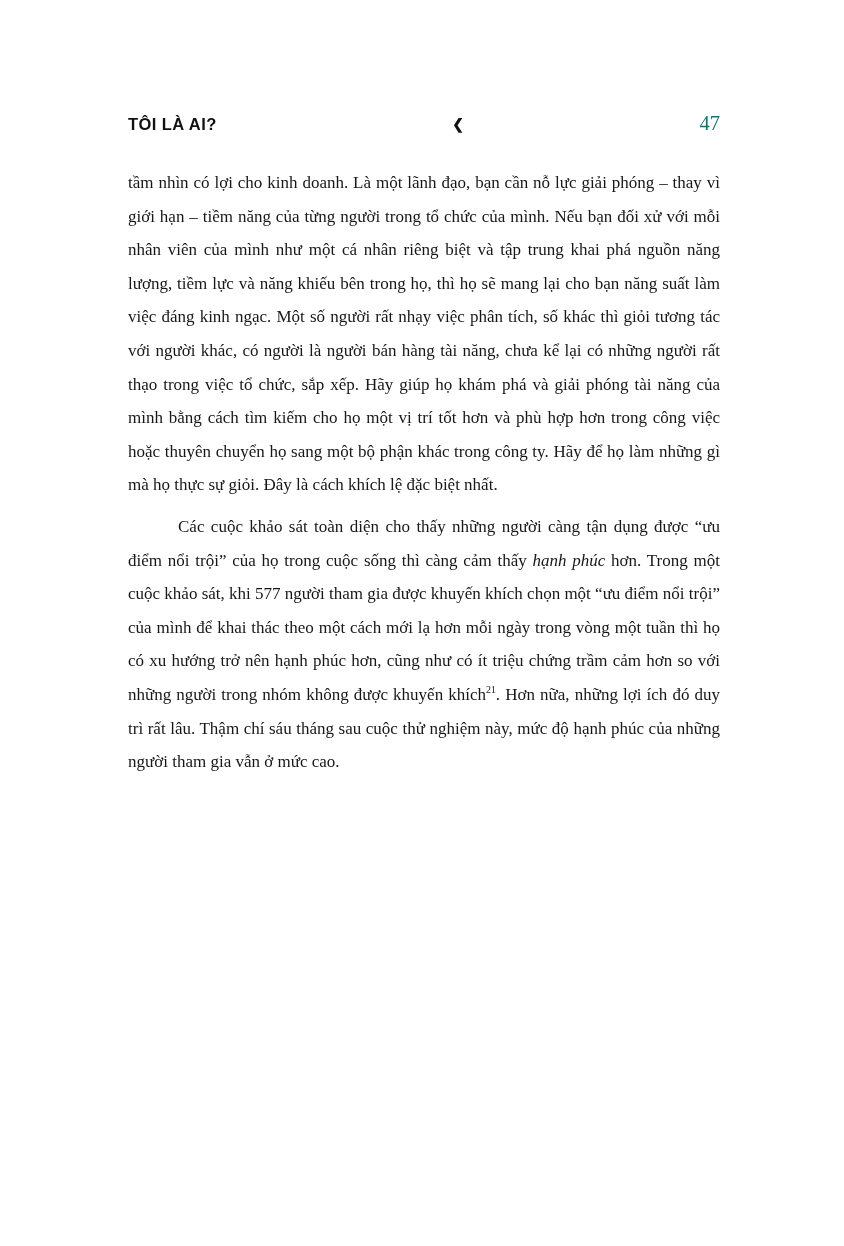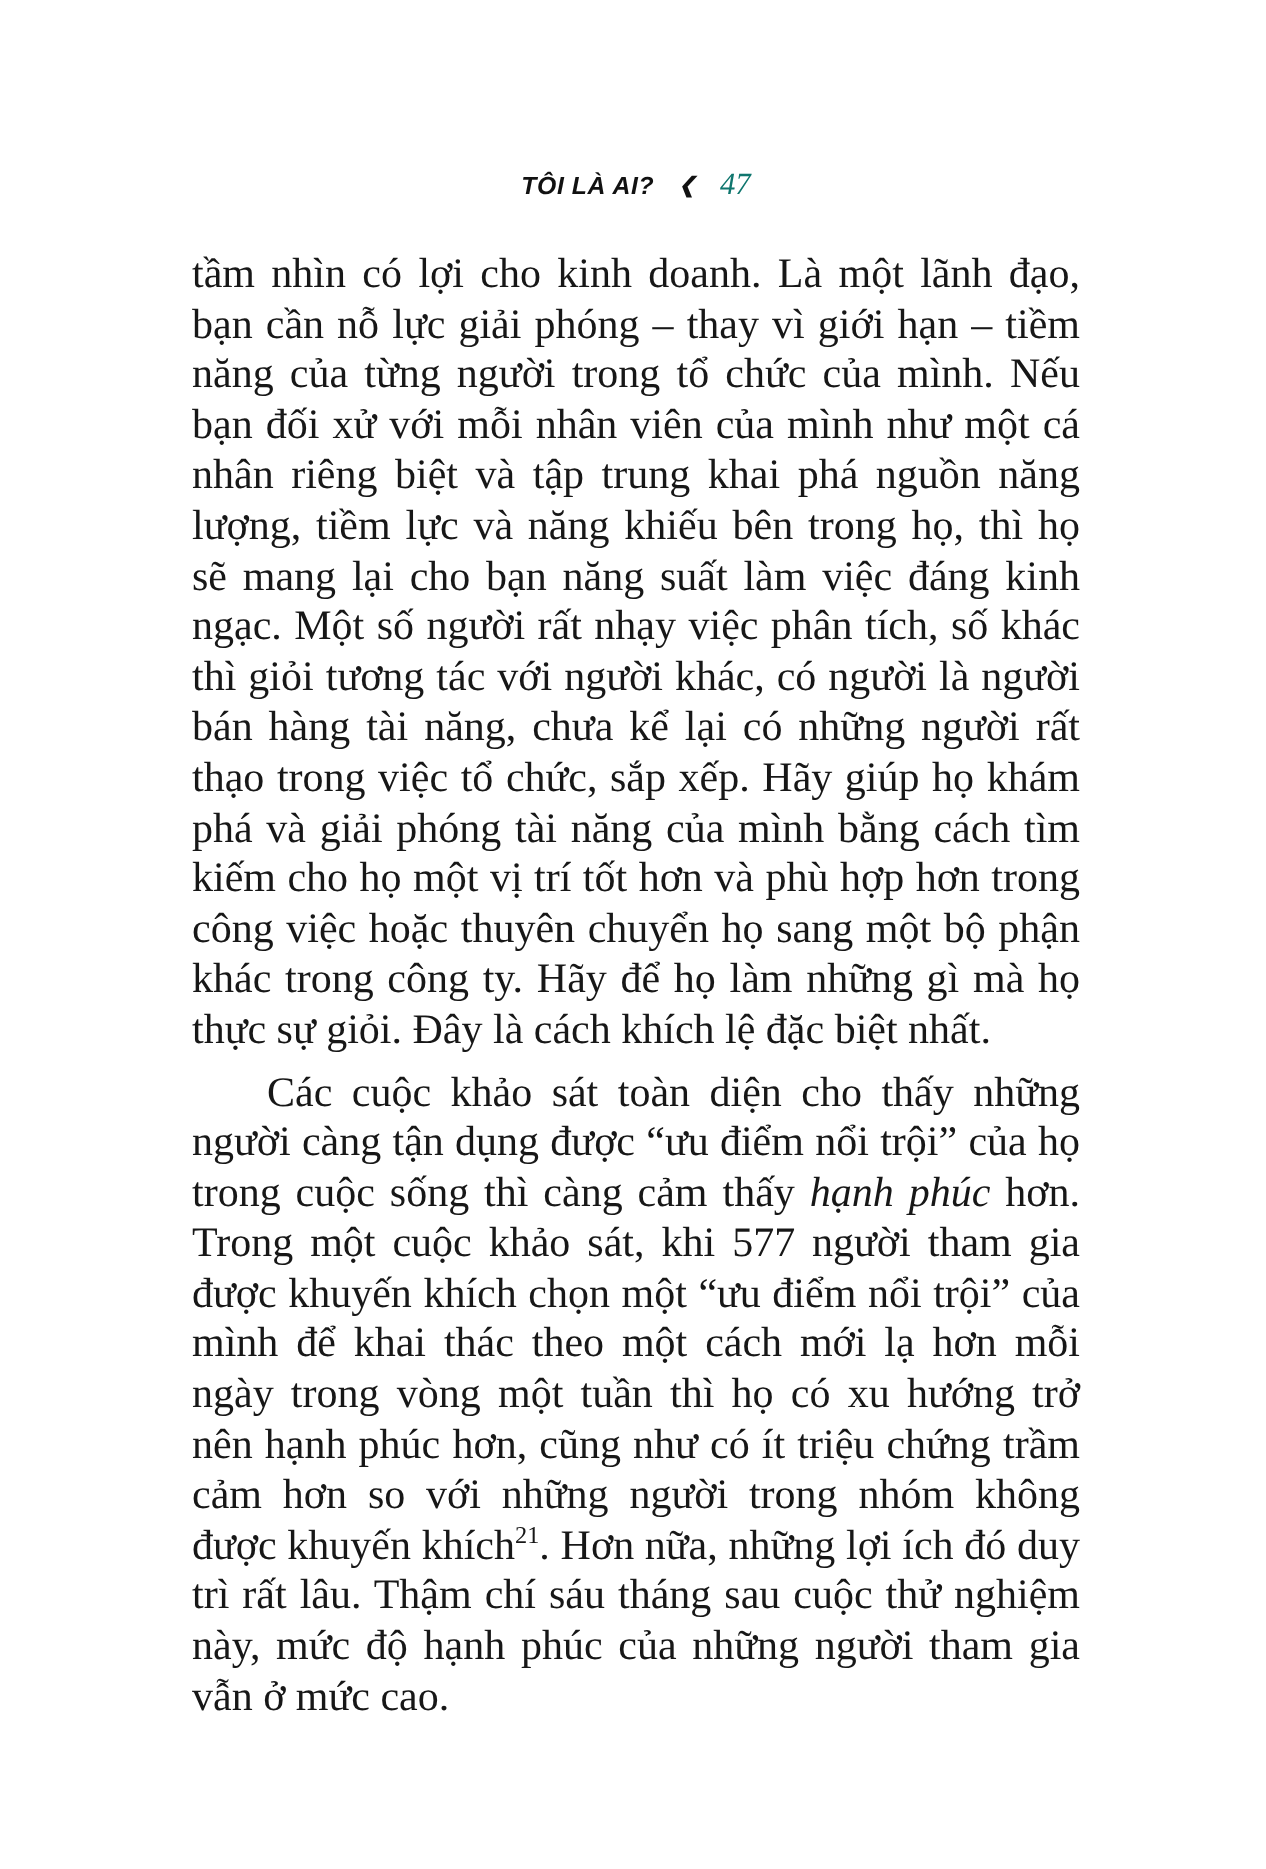--- a/index.html
+++ b/index.html
@@ -19,24 +19,23 @@
     width: 844px;
     height: 1246px;
     background: #ffffff;
   }
   .running-header {
     position: absolute;
     top: 112px;
     left: 128px;
     width: 592px;
     display: flex;
-    justify-content: center;
+    justify-content: space-between;
     align-items: baseline;
     gap: 16px;
-    font-style: italic;
   }
   .chapter-title {
     font-family: "Liberation Sans", "DejaVu Sans", sans-serif;
     font-weight: bold;
     font-size: 16.5px;
     letter-spacing: 0.4px;
     color: #111111;
   }
   .chevron {
     font-size: 14px;
@@ -47,21 +46,21 @@
   }
   .page-number {
     font-size: 20.5px;
     color: #0f766e;
   }
   .page-body {
     position: absolute;
     top: 166px;
     left: 128px;
     width: 592px;
-    font-size: 28px;
+    font-size: 17px;
     line-height: 33.6px;
     text-align: justify;
     color: #171717;
   }
   .page-body p {
     margin: 0 0 8px 0;
     padding: 0;
   }
   .page-body p.indent {
     text-indent: 50px;

